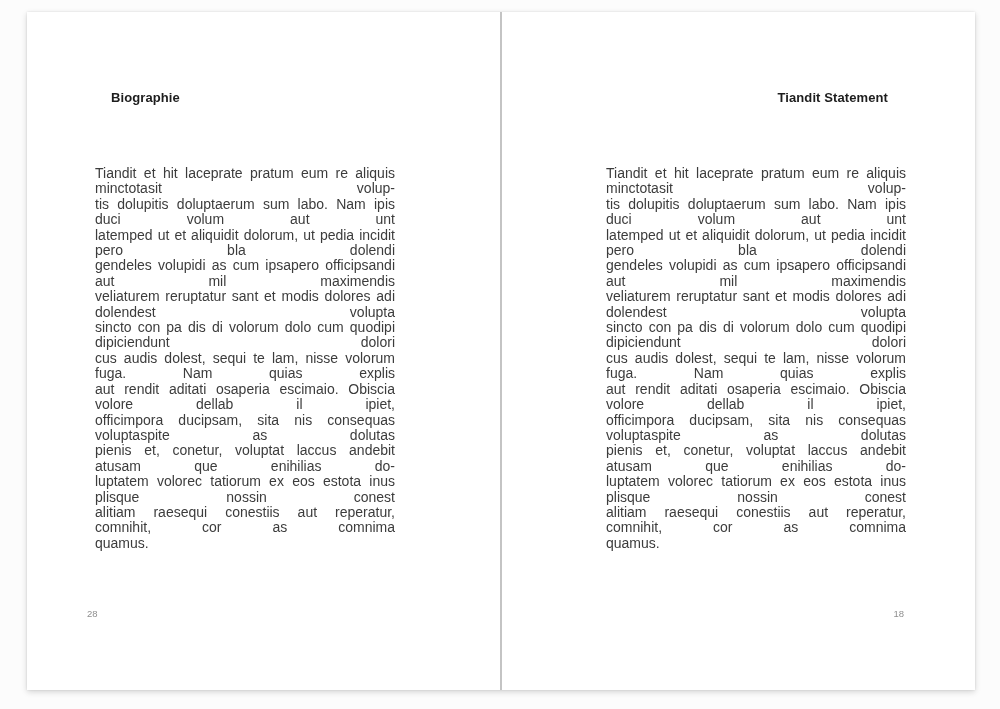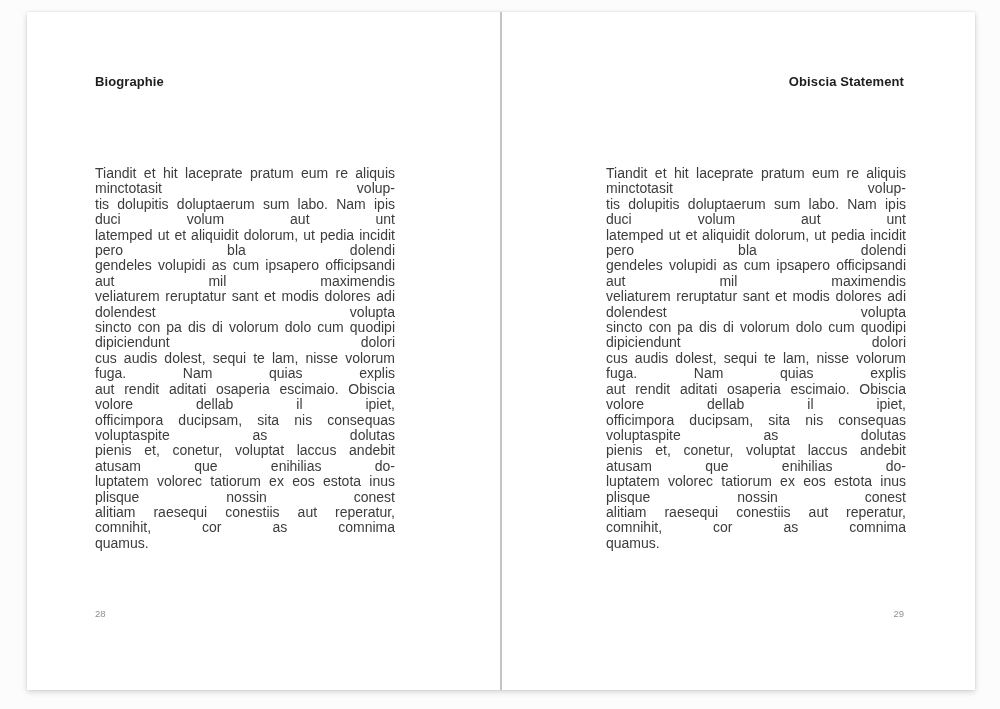--- a/index.html
+++ b/index.html
@@ -37,21 +37,21 @@
     top: 0;
     width: 3px;
     height: 100%;
     transform: translateX(-50%);
     background: linear-gradient(to right, rgba(0,0,0,0) 0%, #a6a6a6 50%, rgba(0,0,0,0) 100%);
     z-index: 2;
   }
   .heading {
     position: absolute;
     top: 62px;
-    margin: 0;
+    margin: 16px;
     font-size: 13px;
     font-weight: 700;
     color: #1d1d1d;
     letter-spacing: 0.1px;
     white-space: nowrap;
   }
   .page-left .heading { left: 68px; }
   .page-right .heading { right: 71px; }
   .body-text {
     position: absolute;
@@ -69,21 +69,21 @@
   }
   .line.last {
     text-align-last: left;
   }
   .pagenum {
     position: absolute;
     top: 596px;
     font-size: 9.5px;
     color: #8f8f8f;
   }
-  .page-left .pagenum { left: 68px; }
+  .page-left .pagenum { left: 60px; }
   .page-right .pagenum { right: 71px; }
 </style>
 </head>
 <body>
 
 <div class="canvas">
   <div class="spread">
 
     <section class="page page-left">
       <h2 class="heading">Biographie</h2>
@@ -99,34 +99,34 @@
           <div class="line">officimpora ducipsam, sita nis consequas voluptaspite as dolutas</div>
           <div class="line">pienis et, conetur, voluptat laccus andebit atusam que enihilias do-</div>
           <div class="line">luptatem volorec tatiorum ex eos estota inus plisque nossin conest</div>
           <div class="line">alitiam raesequi conestiis aut reperatur, comnihit, cor as comnima</div>
           <div class="line last">quamus.</div>
         </div>
       <div class="pagenum">28</div>
     </section>
 
     <section class="page page-right">
-      <h2 class="heading">Obiscia Statement</h2>
+      <h2 class="heading">Tiandit Statement</h2>
       <div class="body-text">
           <div class="line">Tiandit et hit laceprate pratum eum re aliquis minctotasit volup-</div>
           <div class="line">tis dolupitis doluptaerum sum labo. Nam ipis duci volum aut unt</div>
           <div class="line">latemped ut et aliquidit dolorum, ut pedia incidit pero bla dolendi</div>
           <div class="line">gendeles volupidi as cum ipsapero officipsandi aut mil maximendis</div>
           <div class="line">veliaturem reruptatur sant et modis dolores adi dolendest volupta</div>
           <div class="line">sincto con pa dis di volorum dolo cum quodipi dipiciendunt dolori</div>
           <div class="line">cus audis dolest, sequi te lam, nisse volorum fuga. Nam quias explis</div>
           <div class="line">aut rendit aditati osaperia escimaio. Obiscia volore dellab il ipiet,</div>
           <div class="line">officimpora ducipsam, sita nis consequas voluptaspite as dolutas</div>
           <div class="line">pienis et, conetur, voluptat laccus andebit atusam que enihilias do-</div>
           <div class="line">luptatem volorec tatiorum ex eos estota inus plisque nossin conest</div>
           <div class="line">alitiam raesequi conestiis aut reperatur, comnihit, cor as comnima</div>
           <div class="line last">quamus.</div>
         </div>
-      <div class="pagenum">29</div>
+      <div class="pagenum">18</div>
     </section>
 
     <div class="spine"></div>
   </div>
 </div>
 
 </body></html>

